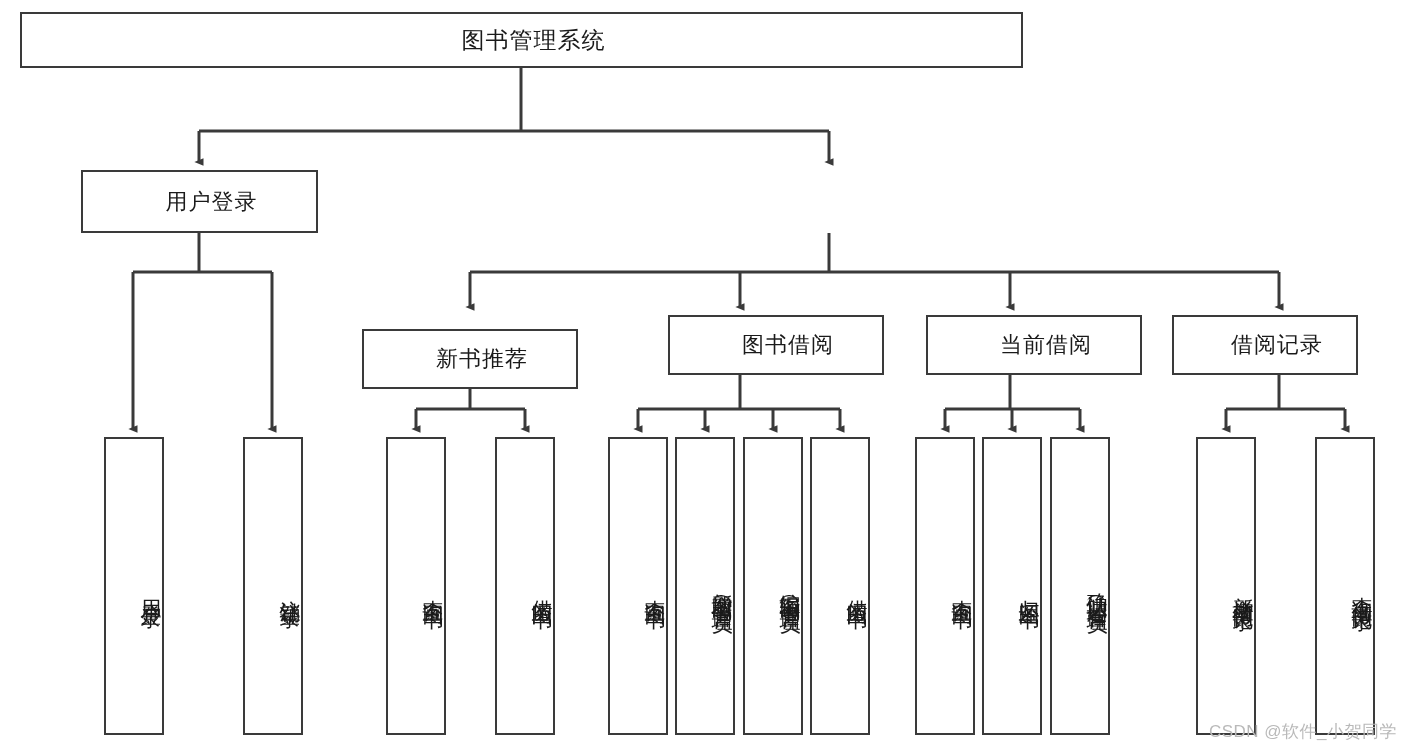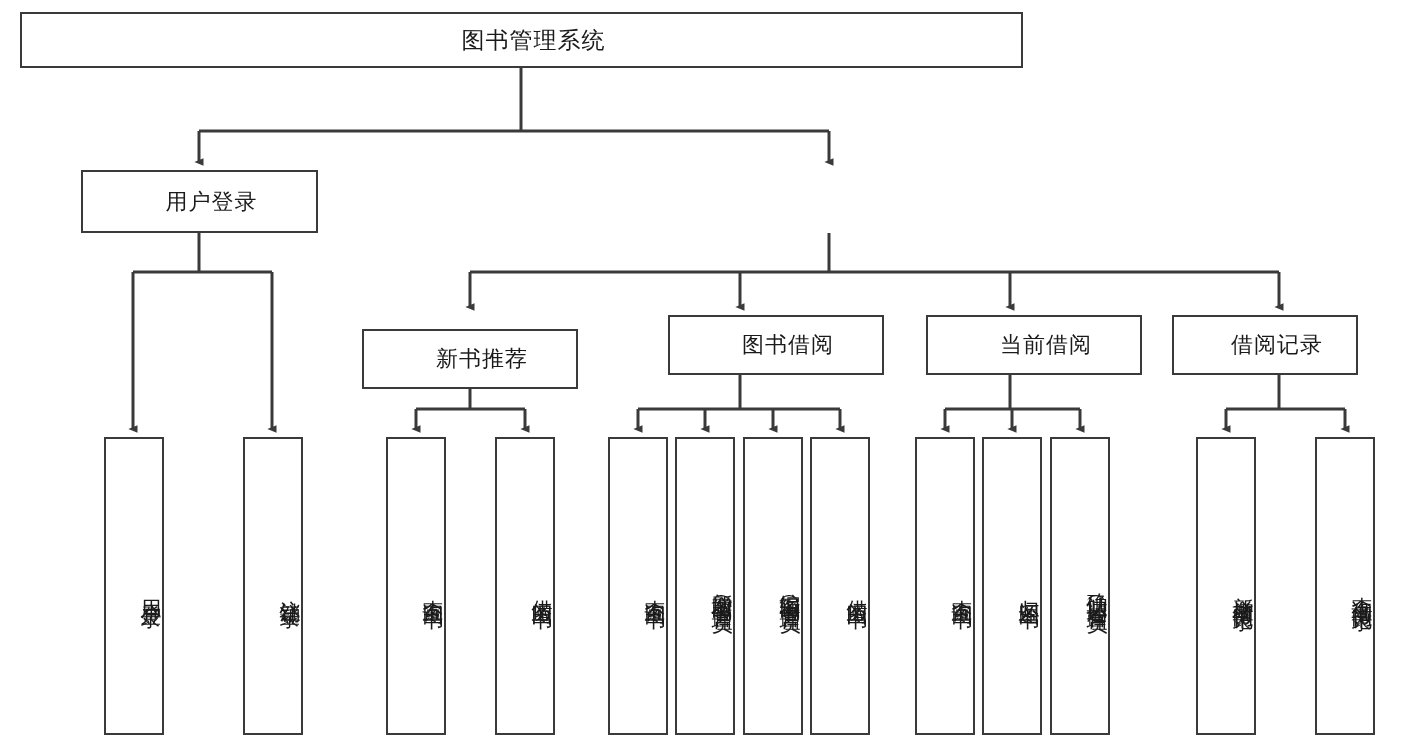--- a/index.html
+++ b/index.html
@@ -166,14 +166,15 @@
     <span class="lbl">确认归还（管理员）</span>
   </div>
 
   <div class="node v" style="left:1196px;top:437px;width:60px;height:298px;">
     <span class="lbl">新增借阅记录</span>
   </div>
   <div class="node v" style="left:1315px;top:437px;width:60px;height:298px;">
     <span class="lbl">查询借阅记录</span>
   </div>
 
+  <div class="watermark">CSDN @软件_小贺同学</div>
 
 </div>
 
 </body></html>

